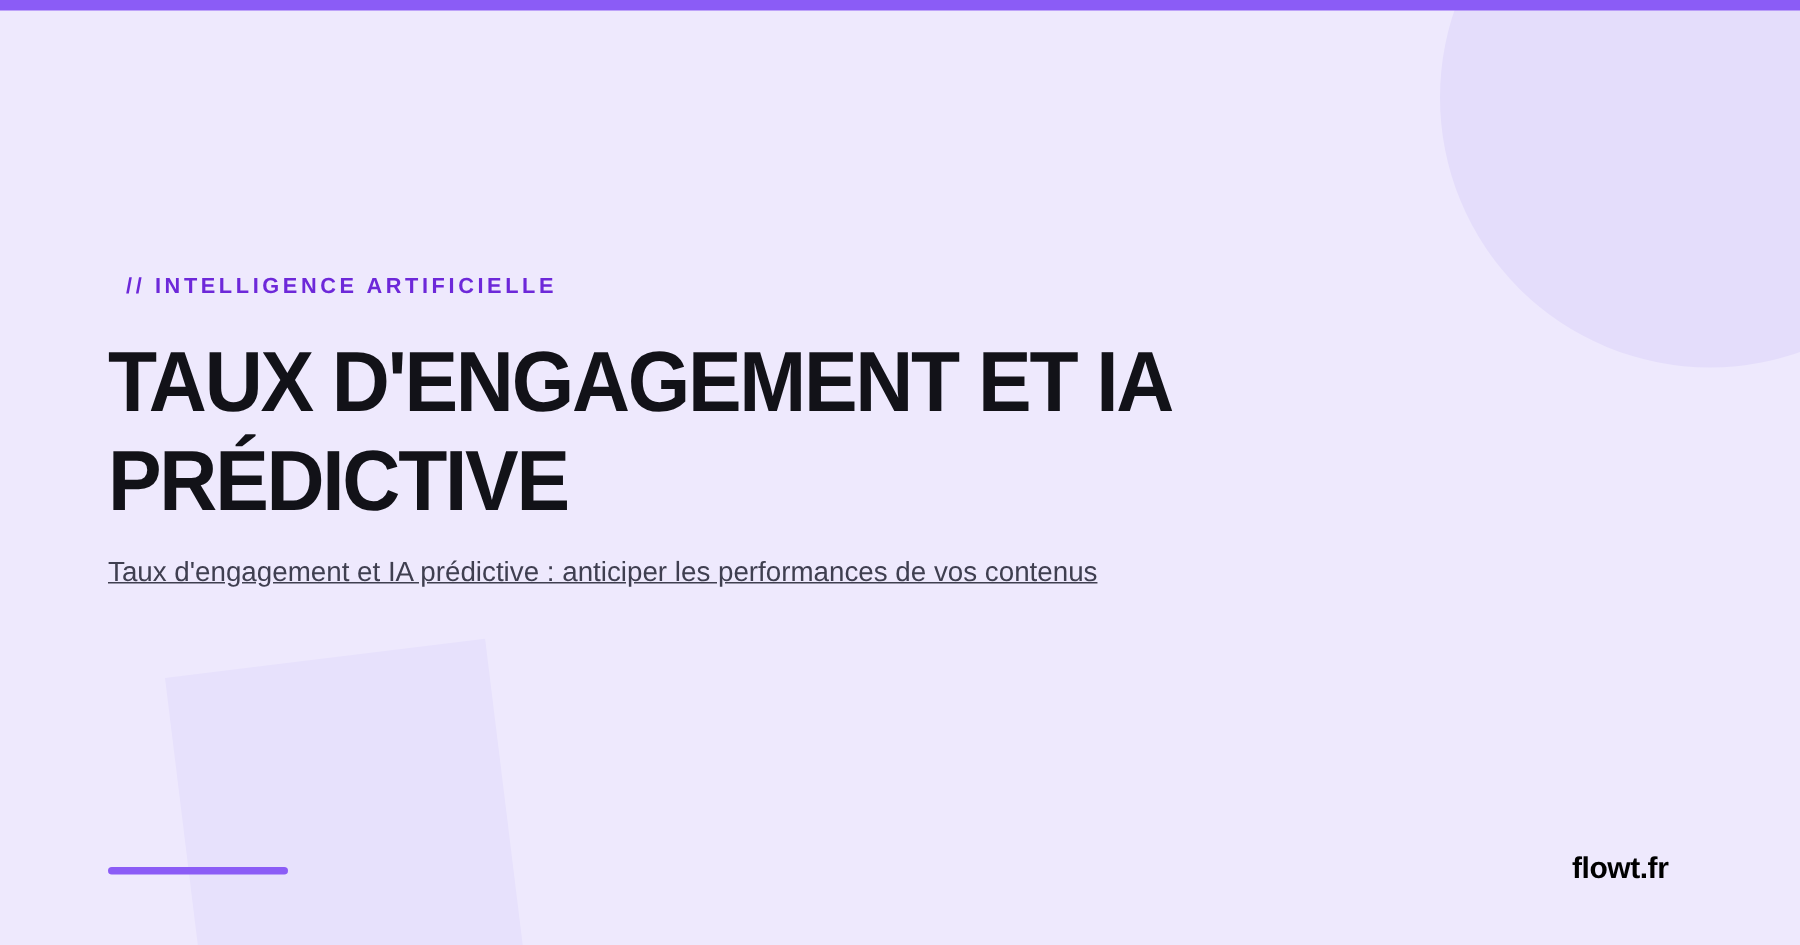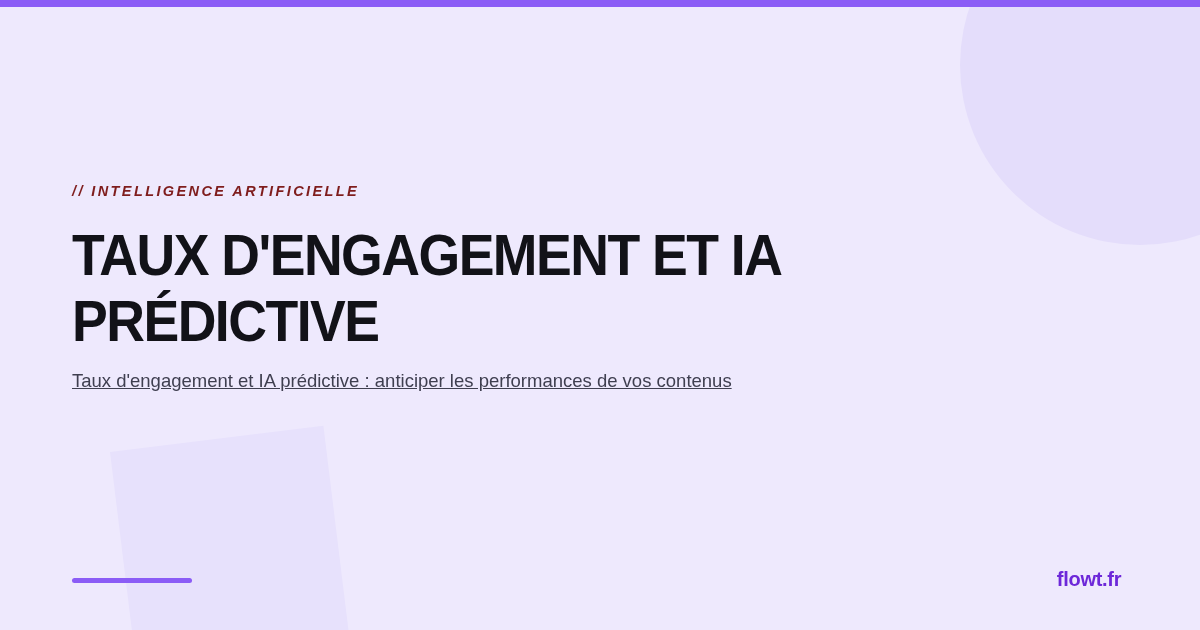--- a/index.html
+++ b/index.html
@@ -62,27 +62,26 @@
     top: 0;
     left: 0;
     width: 1200px;
     height: 630px;
     z-index: 3;
   }
 
   .eyebrow {
     position: absolute;
     top: 183px;
-    left: 72px;
+    left: 84px;
     font-size: 14.5px;
     font-weight: bold;
     letter-spacing: 2.4px;
-    color: #7f1d1d;
+    color: #6d28d9;
     white-space: nowrap;
-    font-style: italic;
   }
 
   .title {
     position: absolute;
     top: 222px;
     left: 72px;
     width: 800px;
     margin: 0;
     font-size: 57px;
     line-height: 66px;
@@ -115,25 +114,25 @@
     height: 5px;
     border-radius: 3px;
     background: #8B5CF6;
   }
 
   .brand-logo {
     position: absolute;
     top: 568px;
     left: 1048px;
     width: 82px;
-    text-align: center;
+    text-align: left;
     font-size: 20px;
     font-weight: bold;
     letter-spacing: -0.3px;
-    color: #6d28d9;
+    color: #000000;
     white-space: nowrap;
   }
 </style>
 </head>
 <body>
 
 <div class="og-card">
 
   <div class="deco-circle"></div>
   <div class="deco-square"></div>

